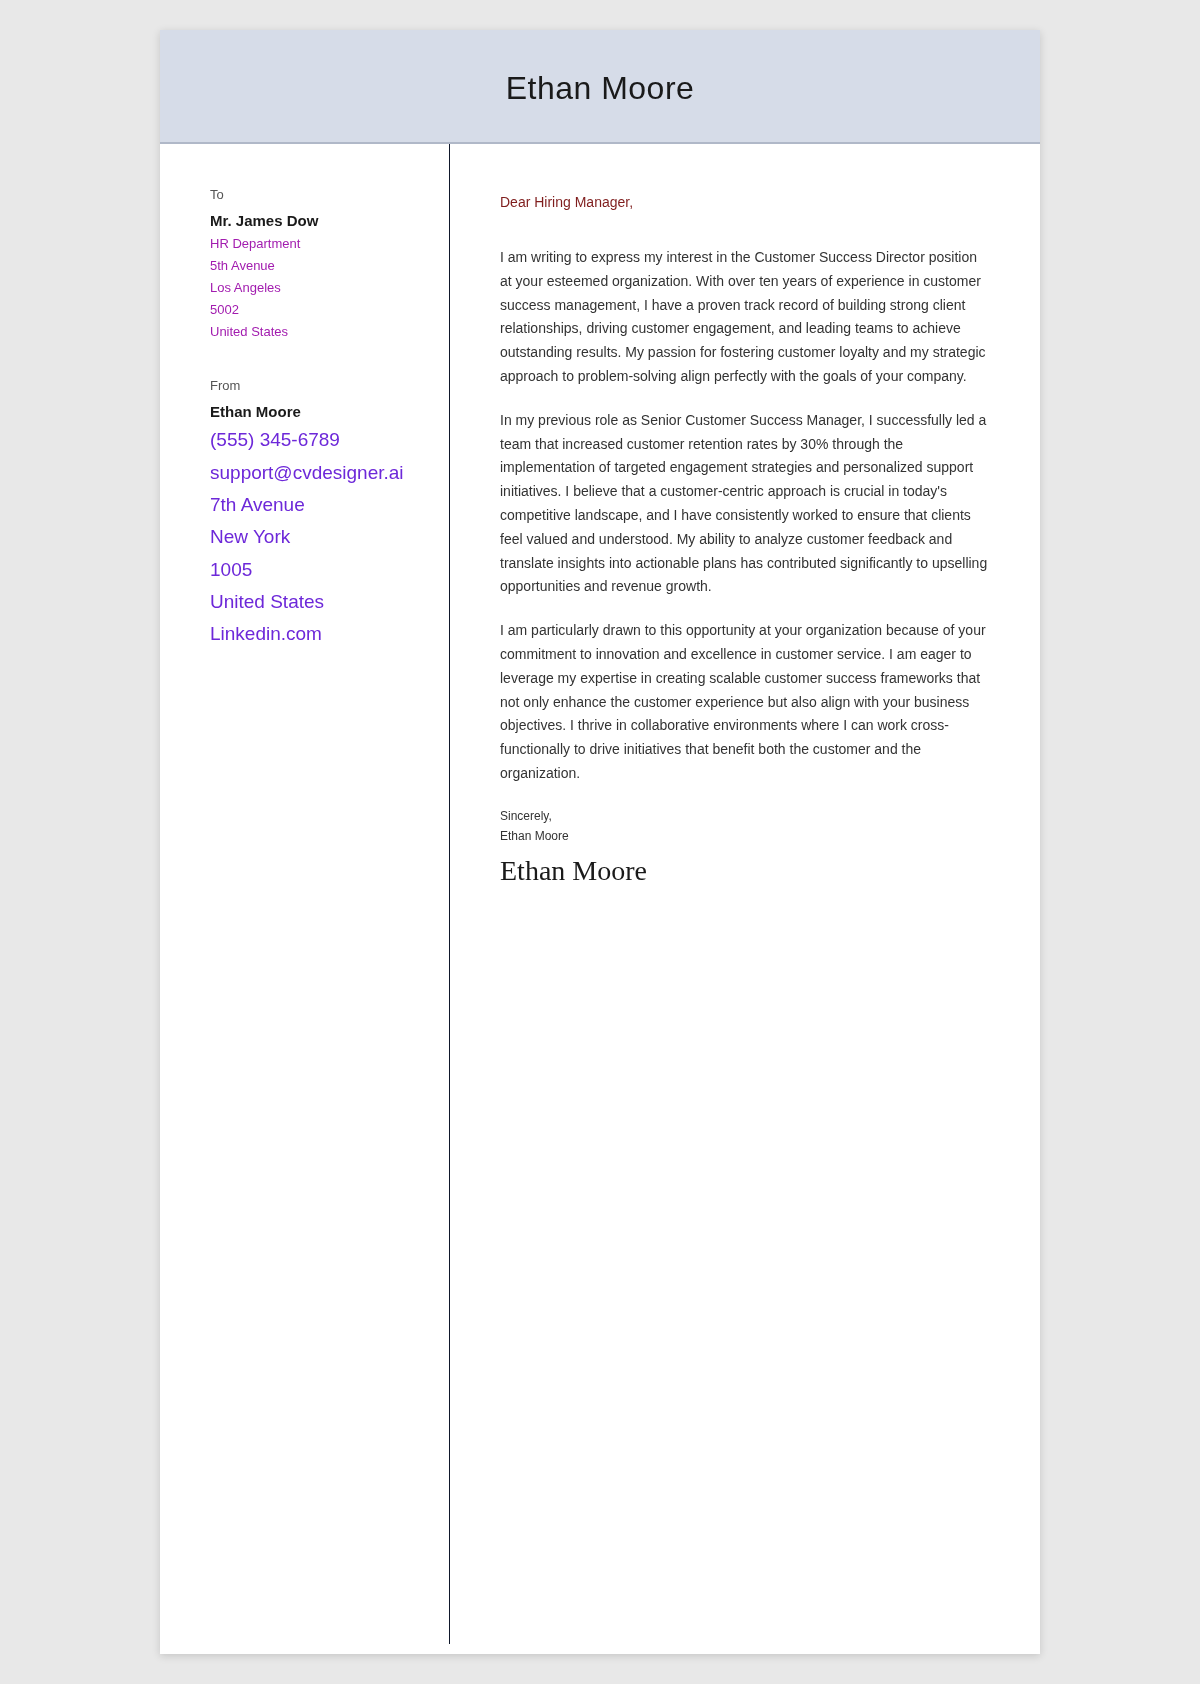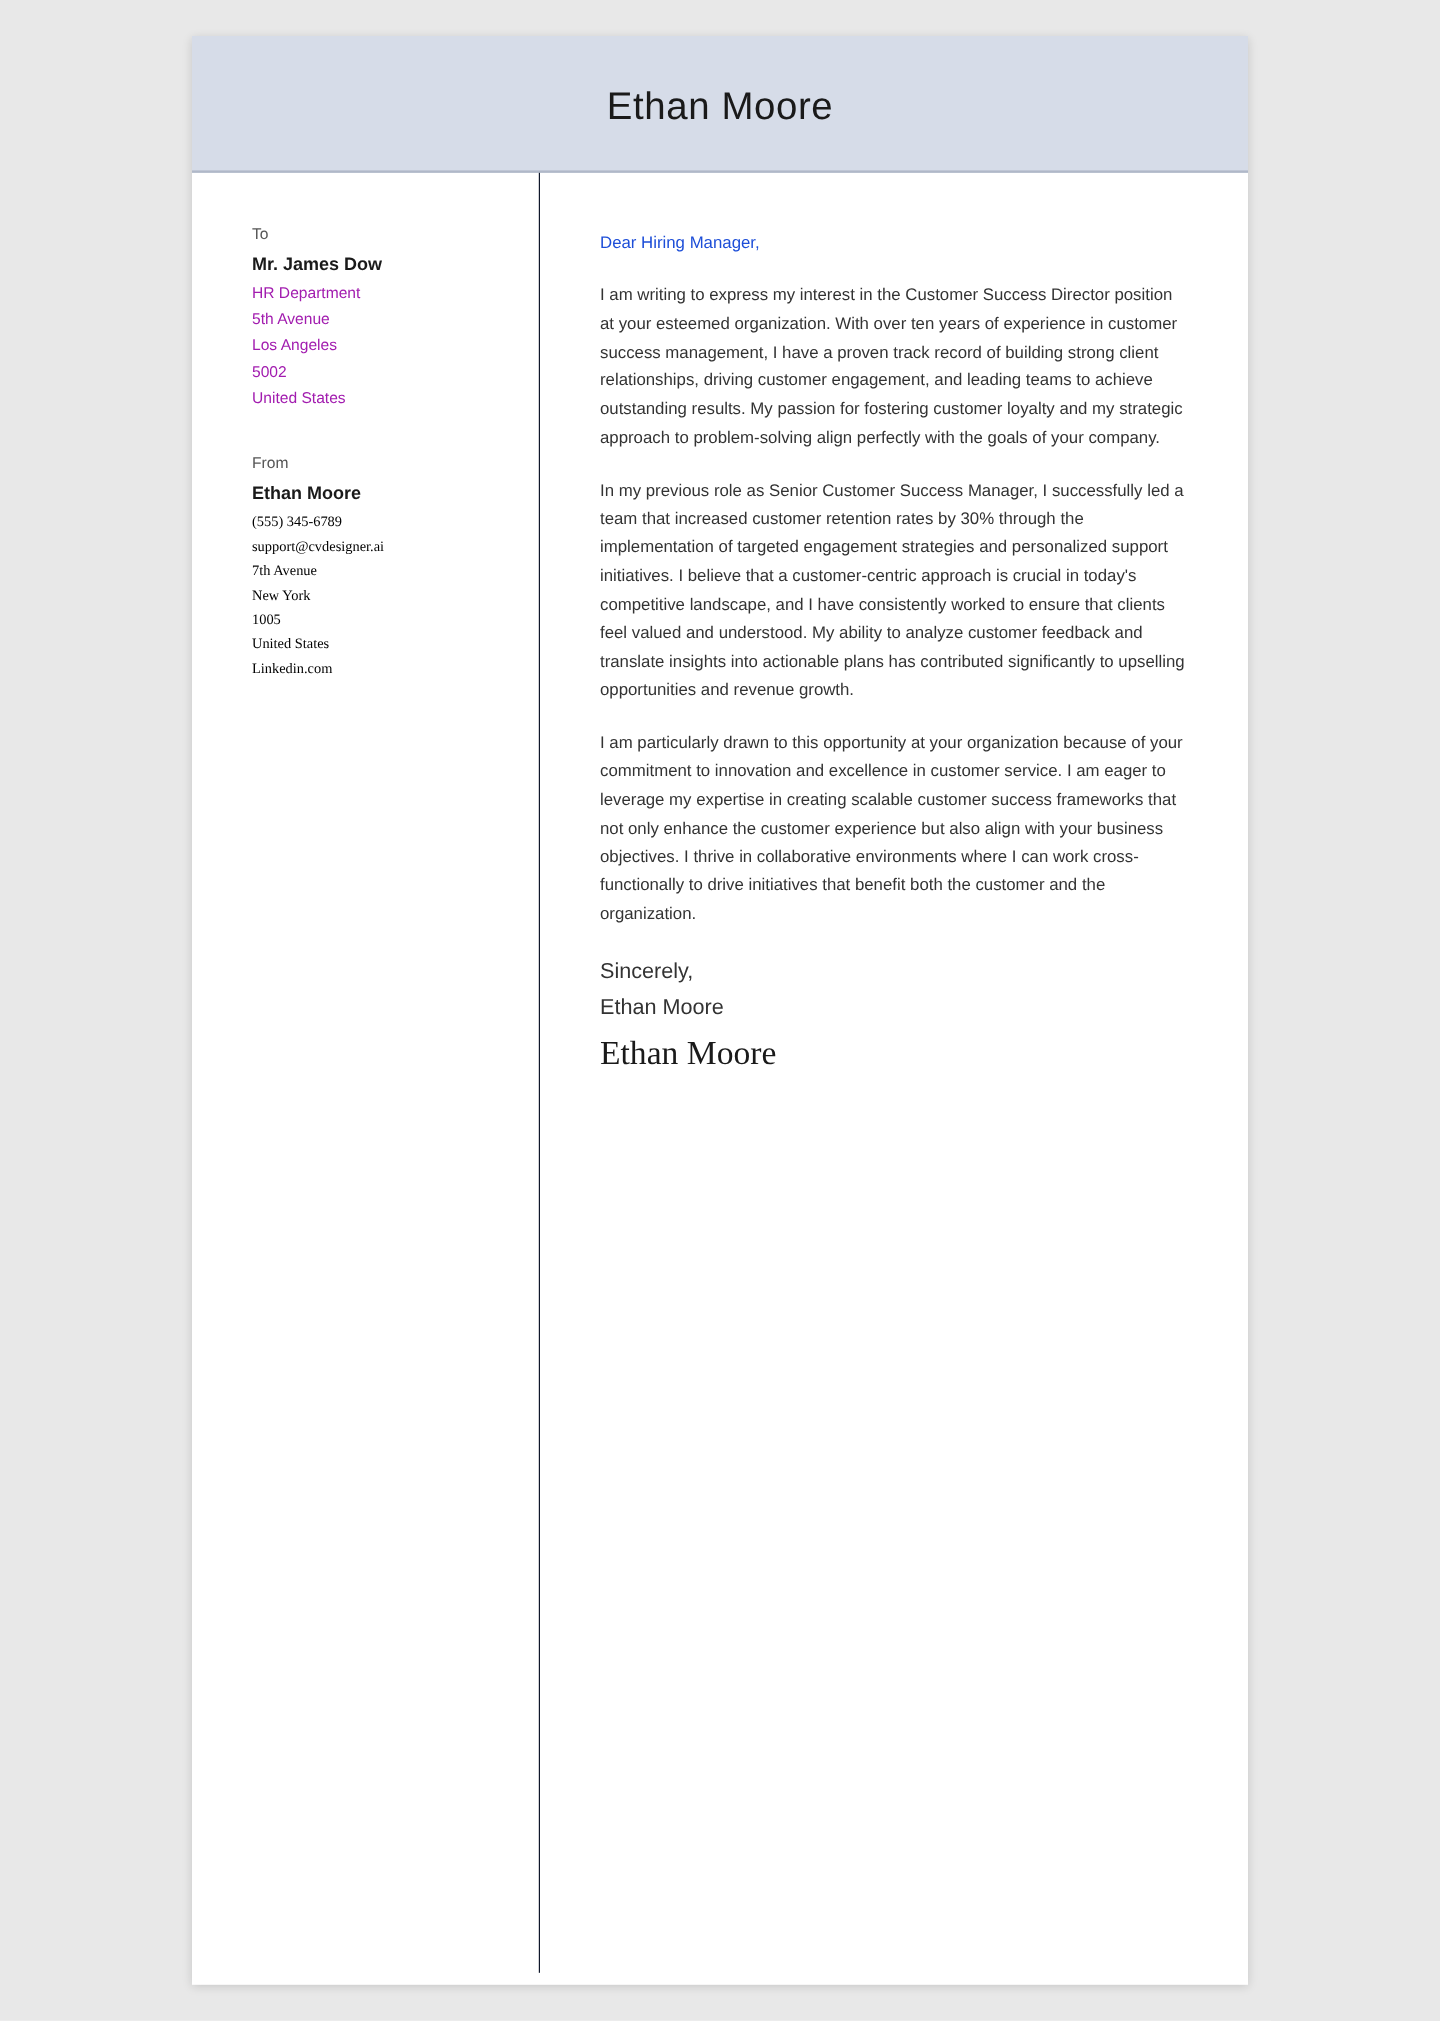--- a/index.html
+++ b/index.html
@@ -85,24 +85,23 @@
     }
 
     .sender-name {
       font-size: 15px;
       font-weight: bold;
       color: #1a1a1a;
       margin-bottom: 4px;
     }
 
     .sender-info {
-      font-size: 12px;
-      color: #000000;
-      line-height: 1.7;
-      font-family: Liberation Serif, serif;
+      font-size: 19px;
+      color: #6d28d9;
+      line-height: 1.7;
     }
 
     .letter-header {
       display: flex;
       justify-content: space-between;
       align-items: flex-start;
       margin-bottom: 30px;
     }
 
     .letter-title {
@@ -111,38 +110,38 @@
       color: #1a1a1a;
     }
 
     .letter-date {
       font-size: 13px;
       color: #333333;
     }
 
     .greeting {
       font-size: 14px;
-      color: #1d4ed8;
-      margin-bottom: 24px;
+      color: #7f1d1d;
+      margin-bottom: 36px;
     }
 
     .paragraph {
       font-size: 14px;
       color: #333333;
       line-height: 1.7;
       margin-bottom: 20px;
       text-align: left;
     }
 
     .closing {
       margin-top: 10px;
     }
 
     .closing-text {
-      font-size: 18px;
+      font-size: 12px;
       color: #333333;
       line-height: 1.7;
     }
 
     .signature-cursive {
       font-family: 'Brush Script MT', 'Segoe Script', cursive;
       font-size: 28px;
       color: #1a1a1a;
       margin-top: 8px;
     }

